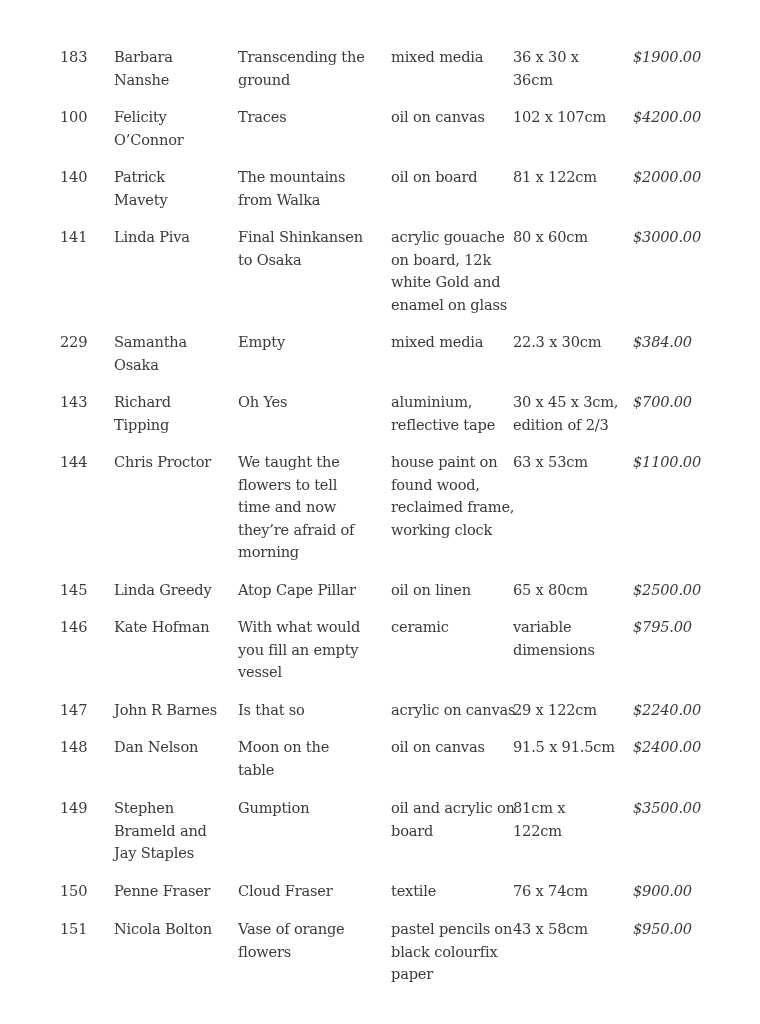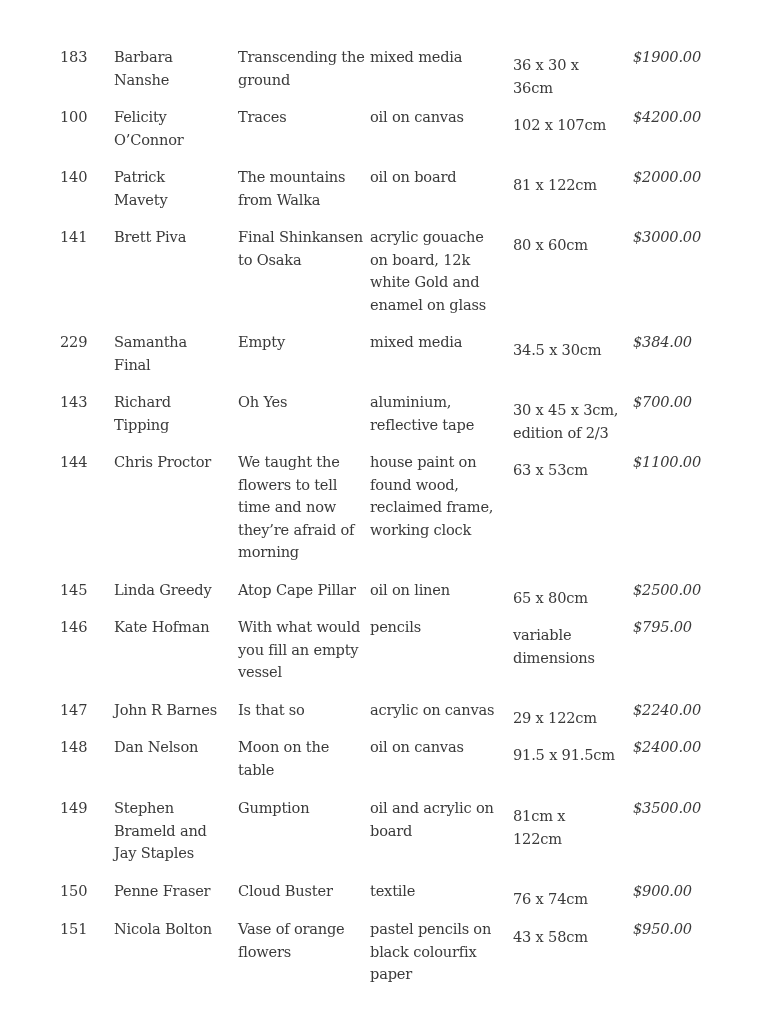--- a/index.html
+++ b/index.html
@@ -3,22 +3,22 @@
 <meta charset="utf-8">
 <style>
   html, body { margin: 0; padding: 0; background: #ffffff; }
   body { width: 760px; height: 1024px; position: relative; overflow: hidden;
          font-family: "DejaVu Serif", "Liberation Serif", serif; color: #3a3a3a; }
   .row { position: absolute; left: 0; width: 760px; }
   .cell { position: absolute; top: 0; font-size: 14.6px; line-height: 22.5px; white-space: pre-line; letter-spacing: -0.2px; }
   .c-num { left: 60px; }
   .c-artist { left: 114px; width: 115px; }
   .c-title { left: 226px; width: 140px; margin-left: 12px; }
-  .c-medium { left: 370px; width: 140px; }
-  .c-size { left: 513px; width: 118px; margin-top: 8px; }
+  .c-medium { left: 391px; width: 140px; }
+  .c-size { left: 513px; width: 118px; }
   .c-price { left: 633px; font-style: italic; }
 </style>
 </head>
 <body>
 
 <div>
   <div class="row" style="top:46px">
     <div class="cell c-num">183</div>
     <div class="cell c-artist">Barbara
 Nanshe</div>
@@ -43,37 +43,37 @@
     <div class="cell c-artist">Patrick
 Mavety</div>
     <div class="cell c-title">The mountains
 from Walka</div>
     <div class="cell c-medium">oil on board</div>
     <div class="cell c-size">81 x 122cm</div>
     <div class="cell c-price">$2000.00</div>
   </div>
   <div class="row" style="top:226px">
     <div class="cell c-num">141</div>
-    <div class="cell c-artist">Brett Piva</div>
+    <div class="cell c-artist">Linda Piva</div>
     <div class="cell c-title">Final Shinkansen
 to Osaka</div>
     <div class="cell c-medium">acrylic gouache
 on board, 12k
 white Gold and
 enamel on glass</div>
     <div class="cell c-size">80 x 60cm</div>
     <div class="cell c-price">$3000.00</div>
   </div>
   <div class="row" style="top:331px">
     <div class="cell c-num">229</div>
     <div class="cell c-artist">Samantha
-Final</div>
+Osaka</div>
     <div class="cell c-title">Empty</div>
     <div class="cell c-medium">mixed media</div>
-    <div class="cell c-size">34.5 x 30cm</div>
+    <div class="cell c-size">22.3 x 30cm</div>
     <div class="cell c-price">$384.00</div>
   </div>
   <div class="row" style="top:391px">
     <div class="cell c-num">143</div>
     <div class="cell c-artist">Richard
 Tipping</div>
     <div class="cell c-title">Oh Yes</div>
     <div class="cell c-medium">aluminium,
 reflective tape</div>
     <div class="cell c-size">30 x 45 x 3cm,
@@ -102,21 +102,21 @@
     <div class="cell c-medium">oil on linen</div>
     <div class="cell c-size">65 x 80cm</div>
     <div class="cell c-price">$2500.00</div>
   </div>
   <div class="row" style="top:616px">
     <div class="cell c-num">146</div>
     <div class="cell c-artist">Kate Hofman</div>
     <div class="cell c-title">With what would
 you fill an empty
 vessel</div>
-    <div class="cell c-medium">pencils</div>
+    <div class="cell c-medium">ceramic</div>
     <div class="cell c-size">variable
 dimensions</div>
     <div class="cell c-price">$795.00</div>
   </div>
   <div class="row" style="top:699px">
     <div class="cell c-num">147</div>
     <div class="cell c-artist">John R Barnes</div>
     <div class="cell c-title">Is that so</div>
     <div class="cell c-medium">acrylic on canvas</div>
     <div class="cell c-size">29 x 122cm</div>
@@ -139,21 +139,21 @@
     <div class="cell c-title">Gumption</div>
     <div class="cell c-medium">oil and acrylic on
 board</div>
     <div class="cell c-size">81cm x
 122cm</div>
     <div class="cell c-price">$3500.00</div>
   </div>
   <div class="row" style="top:880px">
     <div class="cell c-num">150</div>
     <div class="cell c-artist">Penne Fraser</div>
-    <div class="cell c-title">Cloud Buster</div>
+    <div class="cell c-title">Cloud Fraser</div>
     <div class="cell c-medium">textile</div>
     <div class="cell c-size">76 x 74cm</div>
     <div class="cell c-price">$900.00</div>
   </div>
   <div class="row" style="top:918px">
     <div class="cell c-num">151</div>
     <div class="cell c-artist">Nicola Bolton</div>
     <div class="cell c-title">Vase of orange
 flowers</div>
     <div class="cell c-medium">pastel pencils on

